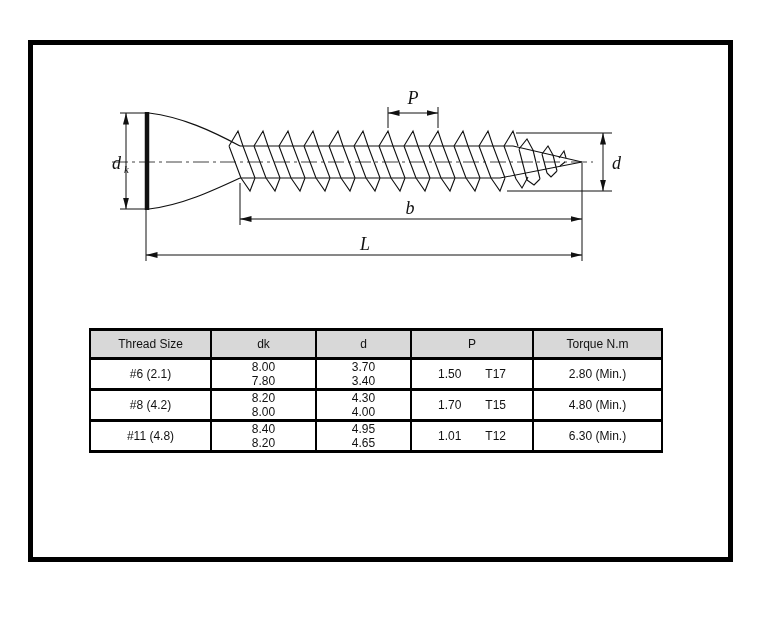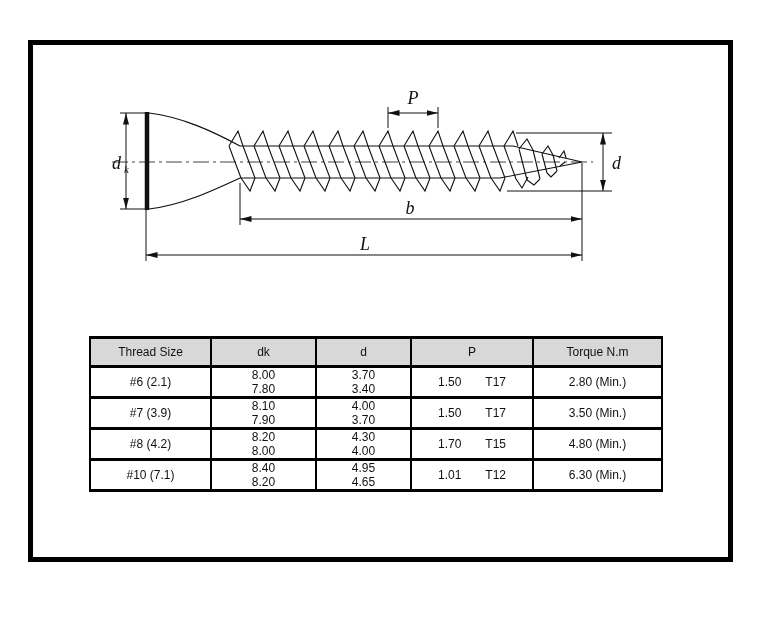--- a/index.html
+++ b/index.html
@@ -10,21 +10,21 @@
     color:#1a1a1a;
     overflow:hidden;
   }
   .frame{
     position:absolute;left:28px;top:40px;width:705px;height:522px;
     border:5px solid #000;box-sizing:border-box;background:#fff;
   }
   .drawing-svg{position:absolute;left:0;top:0;}
   
   table.spec{
-    position:absolute;left:89px;top:336px;width:572px;
+    position:absolute;left:89px;top:328px;width:572px;
     border-collapse:collapse;table-layout:fixed;
     font-size:12px;color:#111;padding-left:41px;
   }
   table.spec th,table.spec td{
     border:2px solid #000;
     border-top-width:3px;border-bottom-width:3px;
     text-align:center;vertical-align:middle;
     padding:0;height:27px;
     font-weight:normal;
   }
@@ -129,57 +129,39 @@
       </td>
       <td class="pcell">
         <div>
           <span>1.50</span>
           <span>T17</span>
         </div>
       </td>
       <td>2.80 (Min.)</td>
     </tr>
     <tr>
-      <td>#7 (3.9)</td>
-      <td class="dual">
-        <div>8.10</div>
-        <div>7.90</div>
-      </td>
-      <td class="dual">
-        <div>4.00</div>
-        <div>3.70</div>
-      </td>
-      <td class="pcell">
-        <div>
-          <span>1.50</span>
-          <span>T17</span>
-        </div>
-      </td>
-      <td>3.50 (Min.)</td>
-    </tr>
-    <tr>
       <td>#8 (4.2)</td>
       <td class="dual">
         <div>8.20</div>
         <div>8.00</div>
       </td>
       <td class="dual">
         <div>4.30</div>
         <div>4.00</div>
       </td>
       <td class="pcell">
         <div>
           <span>1.70</span>
           <span>T15</span>
         </div>
       </td>
       <td>4.80 (Min.)</td>
     </tr>
     <tr>
-      <td>#10 (7.1)</td>
+      <td>#11 (4.8)</td>
       <td class="dual">
         <div>8.40</div>
         <div>8.20</div>
       </td>
       <td class="dual">
         <div>4.95</div>
         <div>4.65</div>
       </td>
       <td class="pcell">
         <div>

